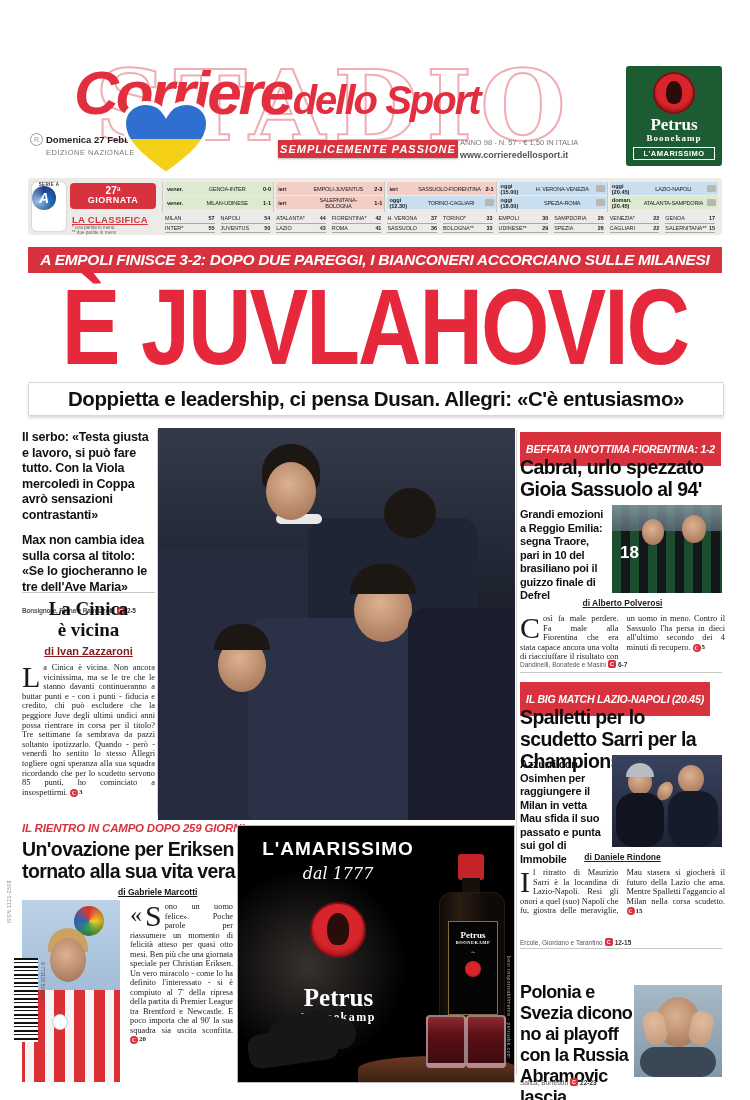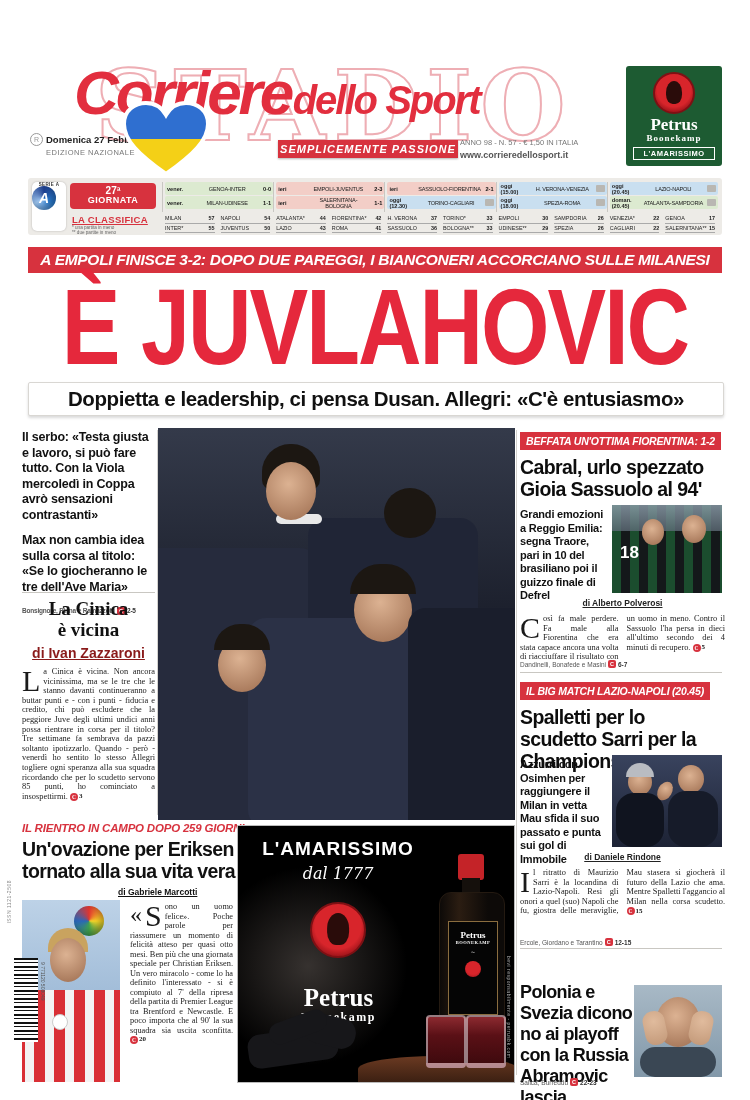--- a/index.html
+++ b/index.html
@@ -87,21 +87,21 @@
              letter-spacing:-.2px;}
   .credit{font-size:6.5px;color:#555;margin-top:8px;display:flex;align-items:center;gap:2px;}
   .credit .pg-ico{width:8px;height:8px;background:#d7323e;border-radius:2px;color:#fff;
                   font-size:5.5px;font-weight:700;text-align:center;line-height:8px;}
   .credit .pgs{font-weight:700;color:#333;}
   .divider{border-top:1px solid #c9c7c2;}
 
   .zaz{left:22px;top:598px;width:133px;}
   .zaz .ttl{font-family:"Liberation Serif",serif;font-weight:700;font-size:19px;text-align:center;
             line-height:21px;}
-  .zaz .by{text-align:center;font-size:14px;font-weight:700;color:#8a1a1a;
+  .zaz .by{text-align:center;font-size:11px;font-weight:700;color:#8a1a1a;
            text-decoration:underline;margin:5px 0 6px;}
   .serif-body{font-family:"Liberation Serif",serif;font-size:8.4px;line-height:9.6px;
               text-align:justify;color:#1a1a1a;}
   .dropcap{float:left;font-family:"Liberation Serif",serif;font-weight:400;font-size:30px;
            line-height:26px;padding:1px 3px 0 0;}
   .pg-end{display:inline-flex;align-items:center;gap:1px;font-weight:700;font-size:7px;}
   .pg-end .pg-ico2{display:inline-block;width:8px;height:8px;background:#d7323e;border-radius:50%;
            color:#fff;font-size:5.5px;font-weight:700;text-align:center;line-height:8px;}
 
   
@@ -121,21 +121,21 @@
   .photo-cabral .num{position:absolute;left:8px;top:38px;color:#fff;font-weight:800;font-size:17px;}
   .photo-coaches{left:612px;top:755px;width:110px;height:92px;overflow:hidden;
      background:linear-gradient(180deg,#39435e,#1d2335);}
   .photo-abramovich{left:634px;top:985px;width:88px;height:92px;overflow:hidden;
      background:linear-gradient(180deg,#a8b9c6,#8298a9);}
   .hand{position:absolute;width:22px;height:34px;border-radius:10px;
         background:radial-gradient(circle at 50% 30%,#e0bb9d,#c29878);}
 
   
   .rcol-kicker{position:absolute;background:#d7323e;color:#fff;font-weight:800;font-style:italic;
-               font-size:10.5px;padding:3px 6px;letter-spacing:-.2px;}
+               font-size:10.5px;padding:11px 6px;letter-spacing:-.2px;}
   .rcol-kicker.yellow{background:#f6e120;color:#111;}
   .rcol-title{position:absolute;font-weight:800;font-size:19.5px;line-height:22px;
               letter-spacing:-.6px;color:#0d0d0d;}
   .rcol-lede{position:absolute;font-weight:700;font-size:11px;line-height:13.5px;
              letter-spacing:-.2px;}
   .rcol-by{position:absolute;text-align:center;font-size:8.5px;font-weight:700;
            text-decoration:underline;color:#222;}
   .rcol-body{position:absolute;column-count:2;column-gap:8px;}
 
   

